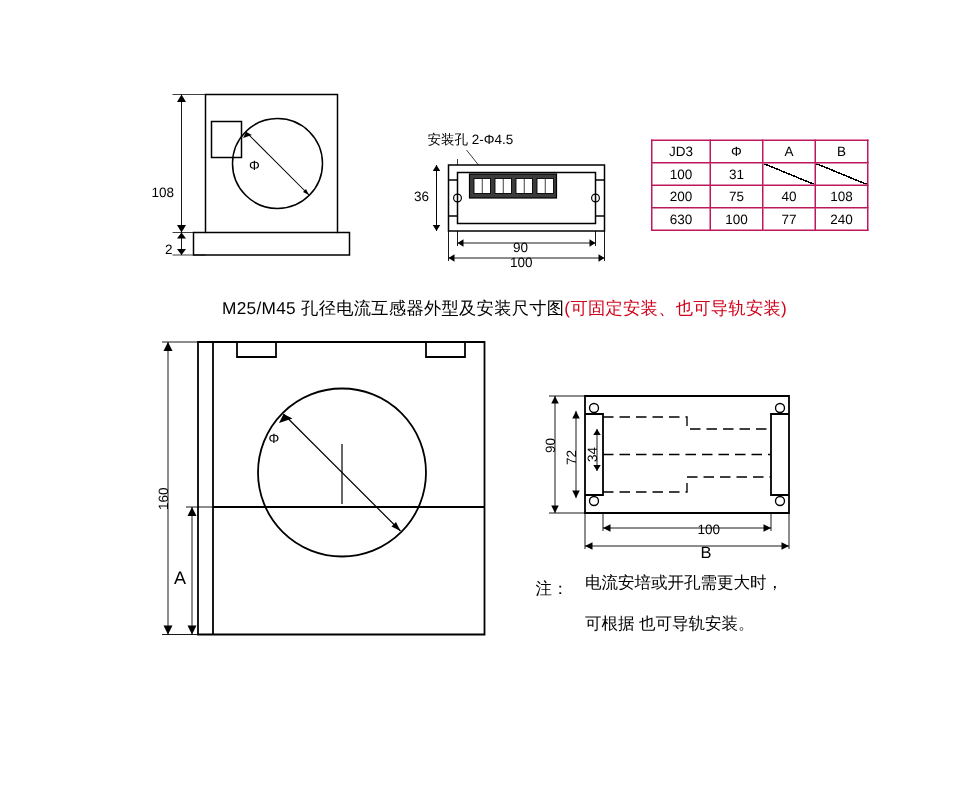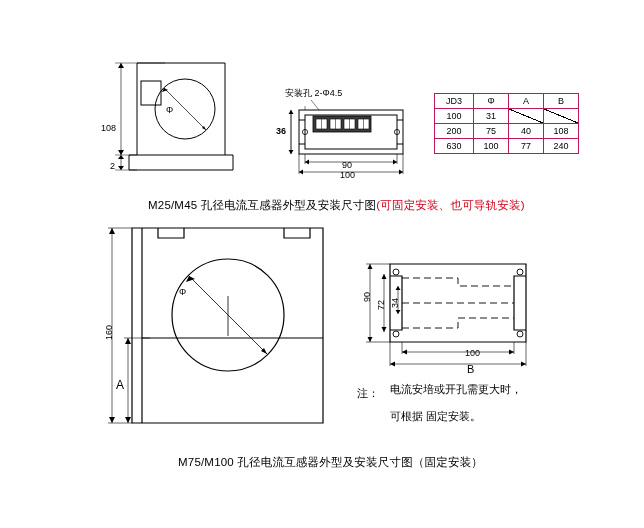--- a/index.html
+++ b/index.html
@@ -175,21 +175,21 @@
 
       <g stroke="#000" stroke-width="0.6" fill="none">
         <line x1="16" y1="76" x2="120" y2="76"></line>
         <path d="M20,73.5 L16,76 L20,78.5" fill="#000" stroke="none"></path>
         <path d="M116,73.5 L120,76 L116,78.5" fill="#000" stroke="none"></path>
         <line x1="16" y1="58" x2="16" y2="78"></line>
         <line x1="120" y1="58" x2="120" y2="78"></line>
       </g>
     </svg>
   </div>
-  <div class="lbl" style="left:276px; top:126px;font-weight:bold;">36</div>
+  <div class="lbl" style="left:276px; top:126px;">36</div>
   <div class="lbl" style="left:342px; top:160px;">90</div>
   <div class="lbl" style="left:340px; top:170px;">100</div>
 
   <table class="jd3" style="left:434px; top:93px;">
     <tbody>
       <tr>
         <td class="first">JD3</td>
         <td>Φ</td>
         <td>A</td>
         <td>B</td>
@@ -328,17 +328,16 @@
     </svg>
   </div>
   <div class="lbl rot90" style="left:362px; top:302px;">90</div>
   <div class="lbl rot90" style="left:376px; top:310px;">72</div>
   <div class="lbl rot90" style="left:390px; top:308px;">34</div>
   <div class="lbl" style="left:465px; top:348px;">100</div>
   <div class="lbl" style="left:467px; top:364px; font-size:11px;">B</div>
 
   <div class="lbl-cn" style="left:357px; top:386px;">注：</div>
   <div class="lbl-cn" style="left:390px; top:382px;">电流安培或开孔需更大时，</div>
-  <div class="lbl-cn" style="left:390px; top:409px;">可根据 固定安装。</div>
-
-  <div class="caption" style="left:178px; top:455px;">M75/M100 孔径电流互感器外型及安装尺寸图（固定安装）</div>
+  <div class="lbl-cn" style="left:390px; top:409px;">可根据 也可导轨安装。</div>
+
 
 </div>
 
 </body></html>

